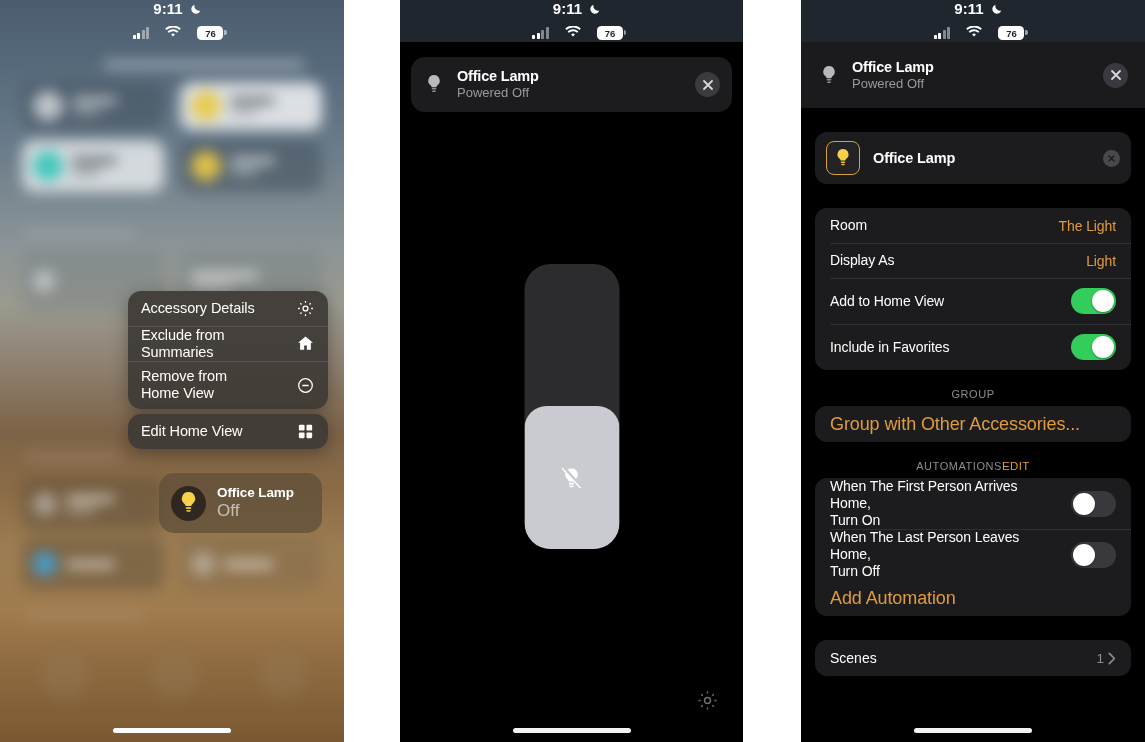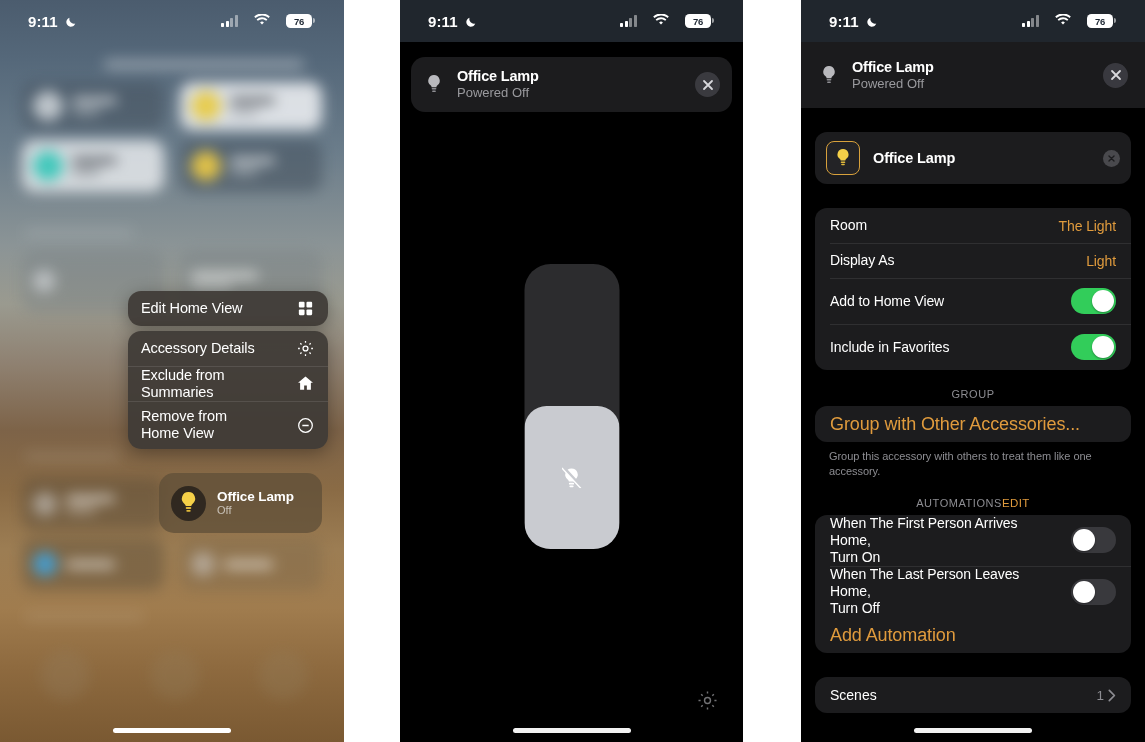--- a/index.html
+++ b/index.html
@@ -17,22 +17,22 @@
     overflow: hidden;
   }
   #panel-1 { left: 0;   width: 344px; }
   #panel-2 { left: 400; width: 343px; background: #000000; }
   #panel-3 { left: 801; width: 344px; background: #000000; }
 
   
   .statusbar {
     position: relative; height: 42px; width: 100%;
     display: flex; align-items: center; justify-content: space-between;
-    padding: 0 32px 0 28px;
-    color: #ffffff; z-index: 40;
+    padding: 0 16px 0 28px;
+    color: #ffffff; z-index: 40; flex-direction: column;
   }
   .sb-left { display: flex; align-items: center; gap: 7px; }
   .sb-time { font-size: 15px; font-weight: 700; letter-spacing: .1px; }
   .sb-moon { width: 13px; height: 13px; position: relative; display: inline-block; }
   .sb-moon svg { display: block; }
   .sb-right { display: flex; align-items: center; gap: 16px; }
   .sb-bars { display: flex; align-items: flex-end; gap: 1.6px; height: 12px; }
   .sb-bars i { display: block; width: 3px; background: #ffffff; border-radius: .7px; }
   .sb-bars i:nth-child(1) { height: 4px;  opacity: 1; }
   .sb-bars i:nth-child(2) { height: 6.5px; opacity: 1; }
@@ -126,21 +126,21 @@
     display: flex; align-items: center; gap: 11px; padding: 0 12px;
     z-index: 20;
   }
   .p1-tile .bulbcirc {
     width: 35px; height: 35px; border-radius: 50%;
     background: rgba(35,31,26,.82);
     display: flex; align-items: center; justify-content: center; flex: none;
   }
   .p1-tile .t-txt { display: flex; flex-direction: column; line-height: 1.15; }
   .p1-tile .t-name { font-size: 13.5px; font-weight: 700; color: #fff; letter-spacing: -.1px; }
-  .p1-tile .t-state { font-size: 11px; color: rgba(255,255,255,.62); }
+  .p1-tile .t-state { font-size: 17px; color: rgba(255,255,255,.62); }
 
   
   #panel-2 .statusbar { background: #20262d; }
   .p2-head {
     position: absolute; left: 11px; top: 57px; right: 11px; height: 55px;
     background: #1c1c1e; border-radius: 14px;
     display: flex; align-items: center; padding: 0 12px; gap: 12px;
   }
   .p2-head .hbulb { width: 22px; flex: none; display: flex; justify-content: center; }
   .p2-head .h-txt { display: flex; flex-direction: column; line-height: 1.2; flex: 1; }
@@ -355,64 +355,64 @@
               <path d="M8 1.4c2.5 0 4.8 .9 6.6 2.5l1.2-1.4A12 12 0 0 0 8 -.6 12 12 0 0 0 .2 2.5l1.2 1.4A10 10 0 0 1 8 1.4z" fill="#fff"></path>
             </svg>
         </span>
         <span class="sb-batt">
           <span>76</span>
         </span>
       </div>
     </div>
 
     <div class="ctx-menu">
+      <div class="ctx-group">
+        <div class="ctx-item">
+          <span class="lbl">Accessory Details</span>
+          <span class="ctx-ico">
+            <svg viewBox="0 0 24 24" fill="none" stroke="#fff" stroke-width="1.6">
+                <circle cx="12" cy="12" r="3.1"></circle>
+                <path d="M12 2.6v2.2M12 19.2v2.2M21.4 12h-2.2M4.8 12H2.6M18.6 5.4l-1.6 1.6M7 17l-1.6 1.6M18.6 18.6 17 17M7 7 5.4 5.4"></path>
+              </svg>
+          </span>
+        </div>
+        <div class="ctx-item">
+          <span class="lbl">Exclude from Summaries</span>
+          <span class="ctx-ico">
+            <svg viewBox="0 0 24 24" fill="#fff">
+                <path d="M12 3 2.6 11h2.6v9h5.1v-5.4h3.4V20h5.1v-9h2.6L12 3z"></path>
+              </svg>
+          </span>
+        </div>
+        <div class="ctx-item two">
+          <span class="lbl">
+            <span>Remove from</span><br>
+            <span>Home View</span>
+          </span>
+          <span class="ctx-ico">
+            <svg viewBox="0 0 24 24" fill="none" stroke="#fff" stroke-width="1.6">
+                <circle cx="12" cy="12" r="8.6"></circle>
+                <path d="M8 12h8"></path>
+              </svg>
+          </span>
+        </div>
+      </div>
       <div class="ctx-group">
         <div class="ctx-item">
           <span class="lbl">Edit Home View</span>
           <span class="ctx-ico">
             <svg viewBox="0 0 24 24" fill="#fff">
                 <rect x="3.6" y="3.6" width="7.2" height="7.2" rx="1.3"></rect>
                 <rect x="13.2" y="3.6" width="7.2" height="7.2" rx="1.3"></rect>
                 <rect x="3.6" y="13.2" width="7.2" height="7.2" rx="1.3"></rect>
                 <rect x="13.2" y="13.2" width="7.2" height="7.2" rx="1.3"></rect>
               </svg>
           </span>
         </div>
       </div>
-      <div class="ctx-group">
-        <div class="ctx-item">
-          <span class="lbl">Accessory Details</span>
-          <span class="ctx-ico">
-            <svg viewBox="0 0 24 24" fill="none" stroke="#fff" stroke-width="1.6">
-                <circle cx="12" cy="12" r="3.1"></circle>
-                <path d="M12 2.6v2.2M12 19.2v2.2M21.4 12h-2.2M4.8 12H2.6M18.6 5.4l-1.6 1.6M7 17l-1.6 1.6M18.6 18.6 17 17M7 7 5.4 5.4"></path>
-              </svg>
-          </span>
-        </div>
-        <div class="ctx-item">
-          <span class="lbl">Exclude from Summaries</span>
-          <span class="ctx-ico">
-            <svg viewBox="0 0 24 24" fill="#fff">
-                <path d="M12 3 2.6 11h2.6v9h5.1v-5.4h3.4V20h5.1v-9h2.6L12 3z"></path>
-              </svg>
-          </span>
-        </div>
-        <div class="ctx-item two">
-          <span class="lbl">
-            <span>Remove from</span><br>
-            <span>Home View</span>
-          </span>
-          <span class="ctx-ico">
-            <svg viewBox="0 0 24 24" fill="none" stroke="#fff" stroke-width="1.6">
-                <circle cx="12" cy="12" r="8.6"></circle>
-                <path d="M8 12h8"></path>
-              </svg>
-          </span>
-        </div>
-      </div>
     </div>
 
     <div class="p1-tile">
       <span class="bulbcirc">
         <svg width="19" height="24" viewBox="0 0 20 26">
             <path d="M10 1.2a7.1 7.1 0 0 0-4.3 12.8c.8.6 1.2 1.4 1.3 2.3h6c.1-.9.5-1.7 1.3-2.3A7.1 7.1 0 0 0 10 1.2z" fill="#f5d048"></path>
             <rect x="7" y="17.4" width="6" height="2" rx="1" fill="#e0b93a"></rect>
             <rect x="7.6" y="20.5" width="4.8" height="2" rx="1" fill="#e0b93a"></rect>
           </svg>
       </span>
@@ -596,21 +596,20 @@
 
 
       <div class="sect-hdr">
         <span class="t">GROUP</span>
       </div>
       <div class="card">
         <div class="link-row">
           <span class="lk">Group with Other Accessories...</span>
         </div>
       </div>
-      <div class="foot">Group this accessory with others to treat them like one accessory.</div>
 
       <div class="sect-hdr">
         <span class="t">AUTOMATIONS</span>
         <span class="e">EDIT</span>
       </div>
       <div class="card">
         <div class="row tall">
           <span class="k two">
             <span>When The First Person Arrives Home,</span><br>
             <span>Turn On</span>

